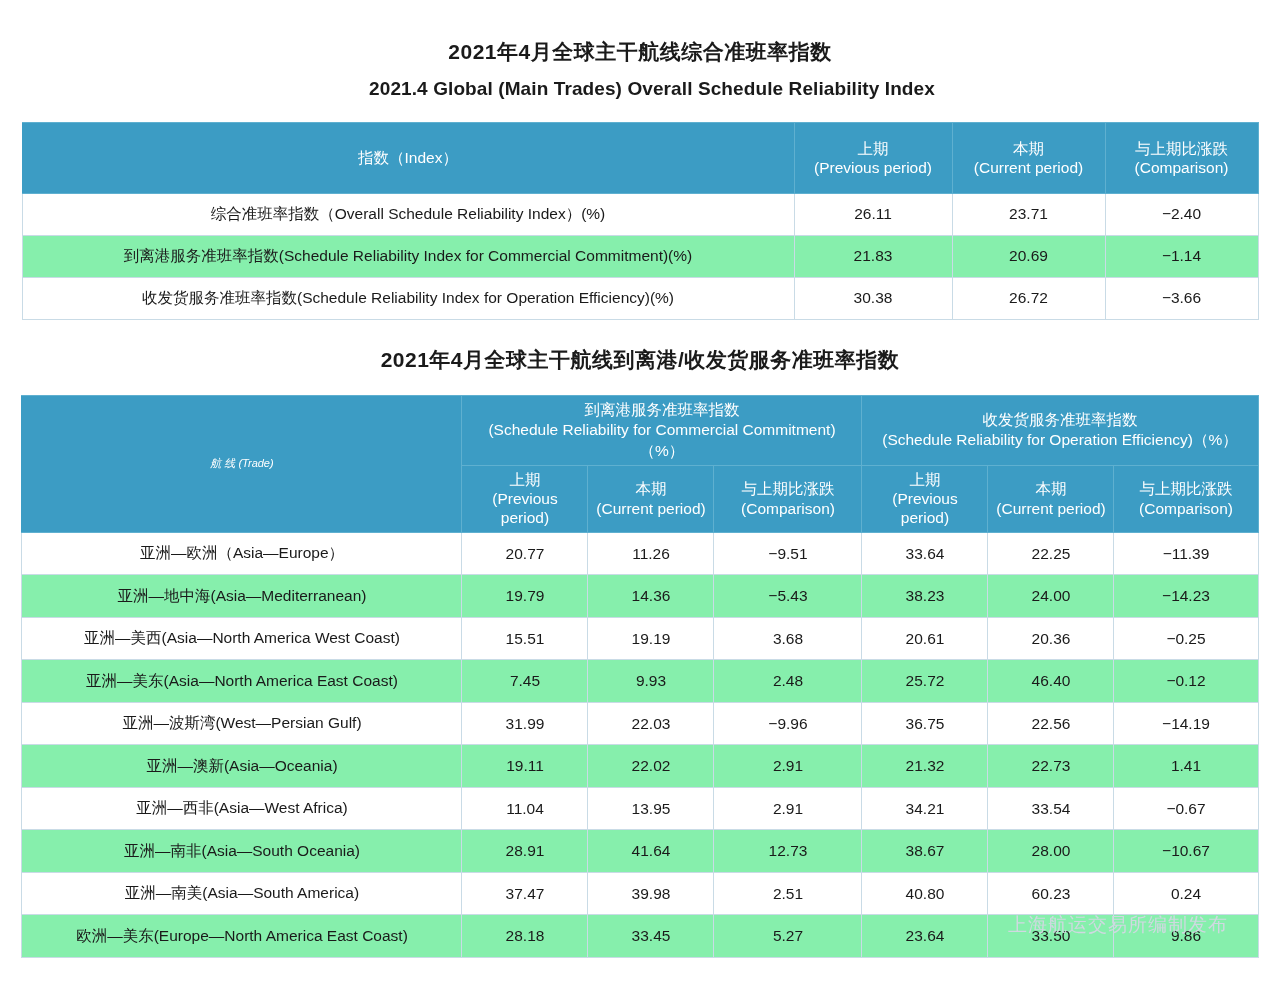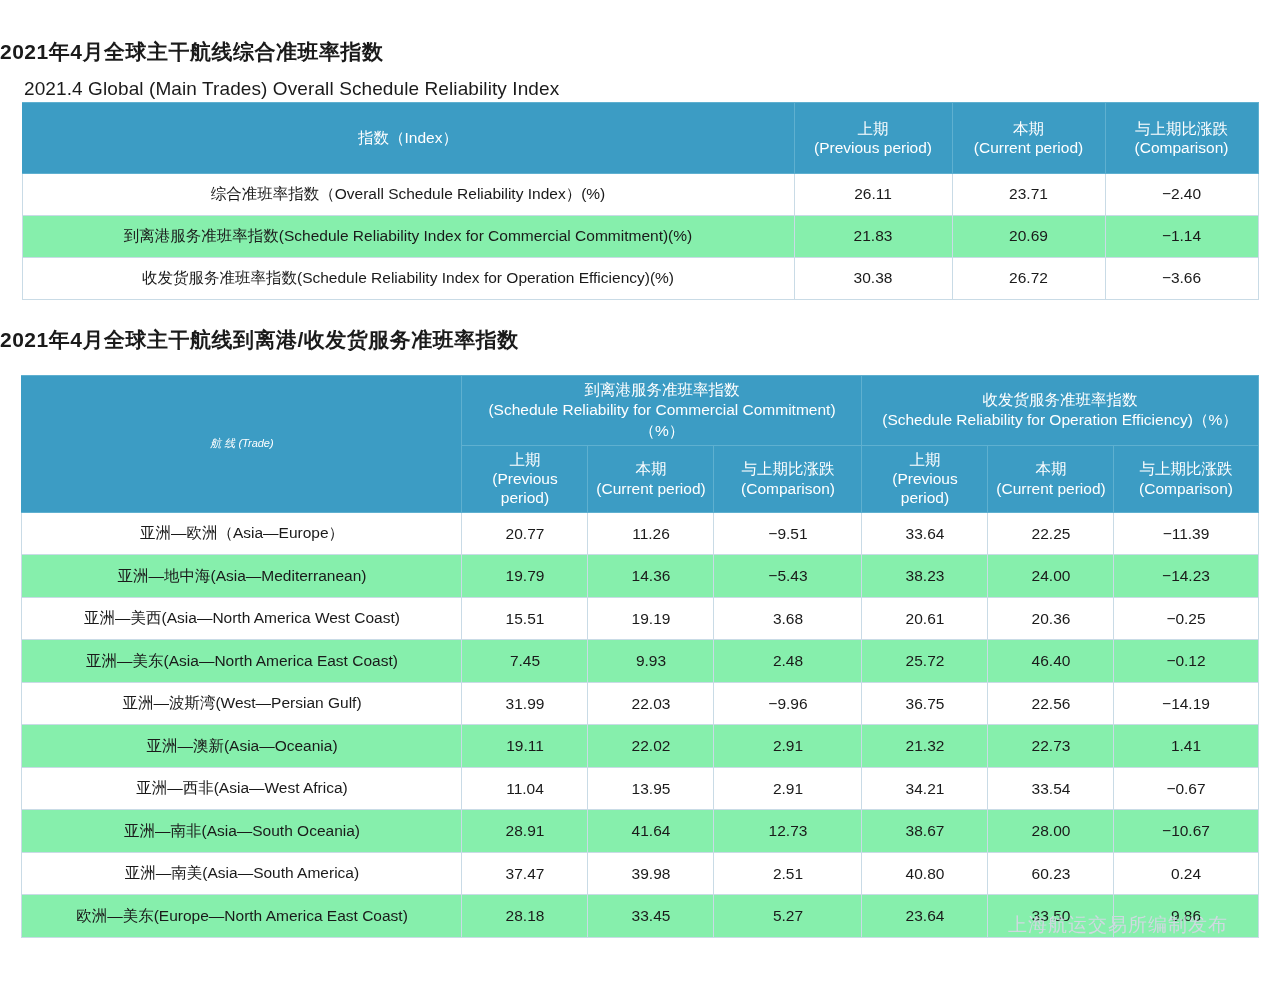--- a/index.html
+++ b/index.html
@@ -17,30 +17,31 @@
   }
   .page {
     width: 1280px;
     height: 986px;
     position: relative;
     box-sizing: border-box;
   }
 
   
   .title-block {
+    text-align: center;
   }
   .title-cn {
     font-size: 21px;
     font-weight: bold;
     letter-spacing: 0.5px;
     line-height: 1.3;
   }
   .title-en {
     font-size: 19px;
-    font-weight: normal;
+    font-weight: bold;
     letter-spacing: 0.1px;
     line-height: 1.3;
     padding-left: 24px;
   }
 
   #title1 { padding-top: 38px; }
   #title1 .title-en { margin-top: 12px; }
 
   #title2 { padding-top: 26px; }
   #title2 .title-en { margin-top: 12px; }
@@ -75,21 +76,21 @@
     border-left: 1px solid #3c9cc4;
   }
   .row-alt td {
     background: #86efac;
   }
   .name-cell {
     text-align: center;
   }
 
   
-  #table1 { }
+  #table1 { margin-top: 20px; }
   #table1 thead th { height: 62px; }
   #table1 tbody td { height: 33px; }
 
   
   #table2 { margin-top: 22px; }
   #table2 tbody td { height: 33.5px; }
   #table2 thead th { font-size: 15.5px; }
   #table2 .trade-head {
     font-size: 11px;
     font-style: italic;

